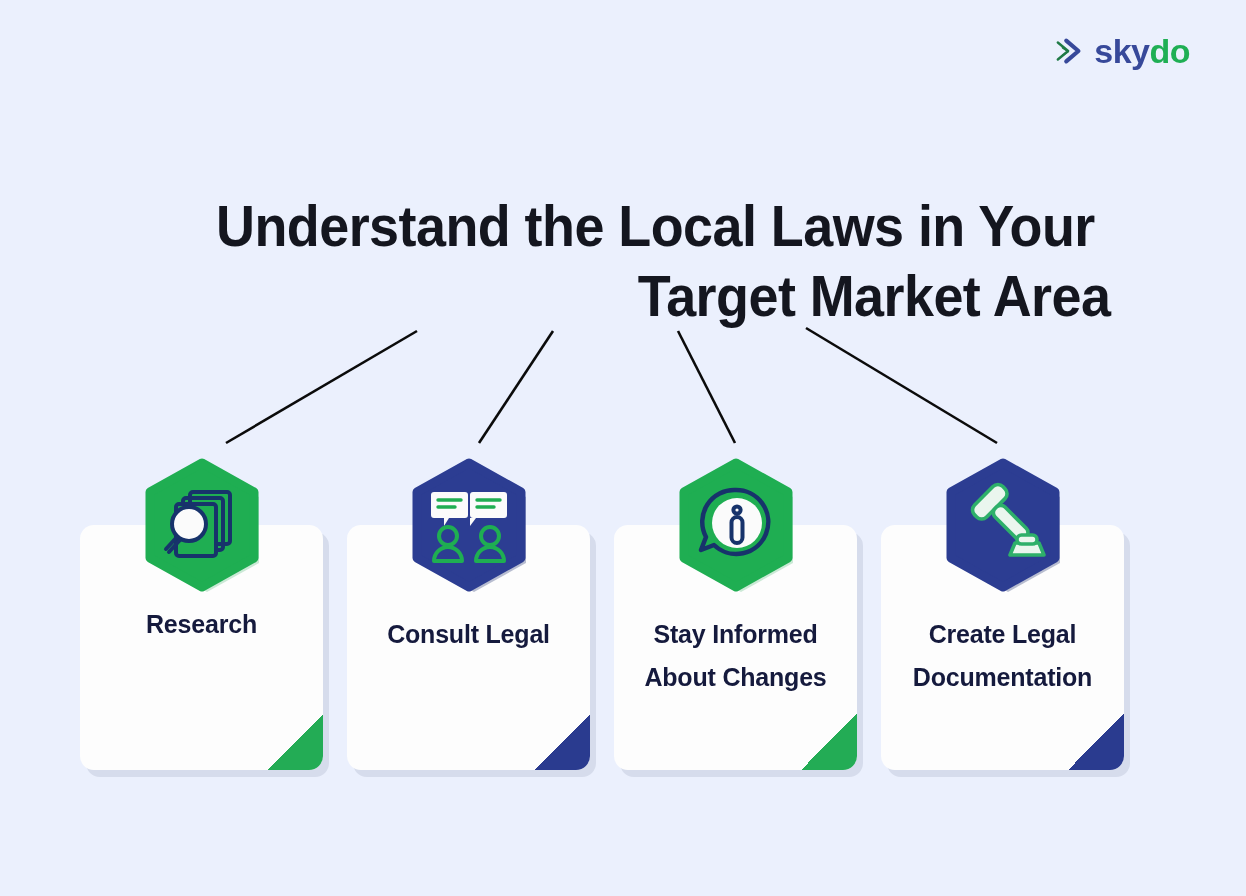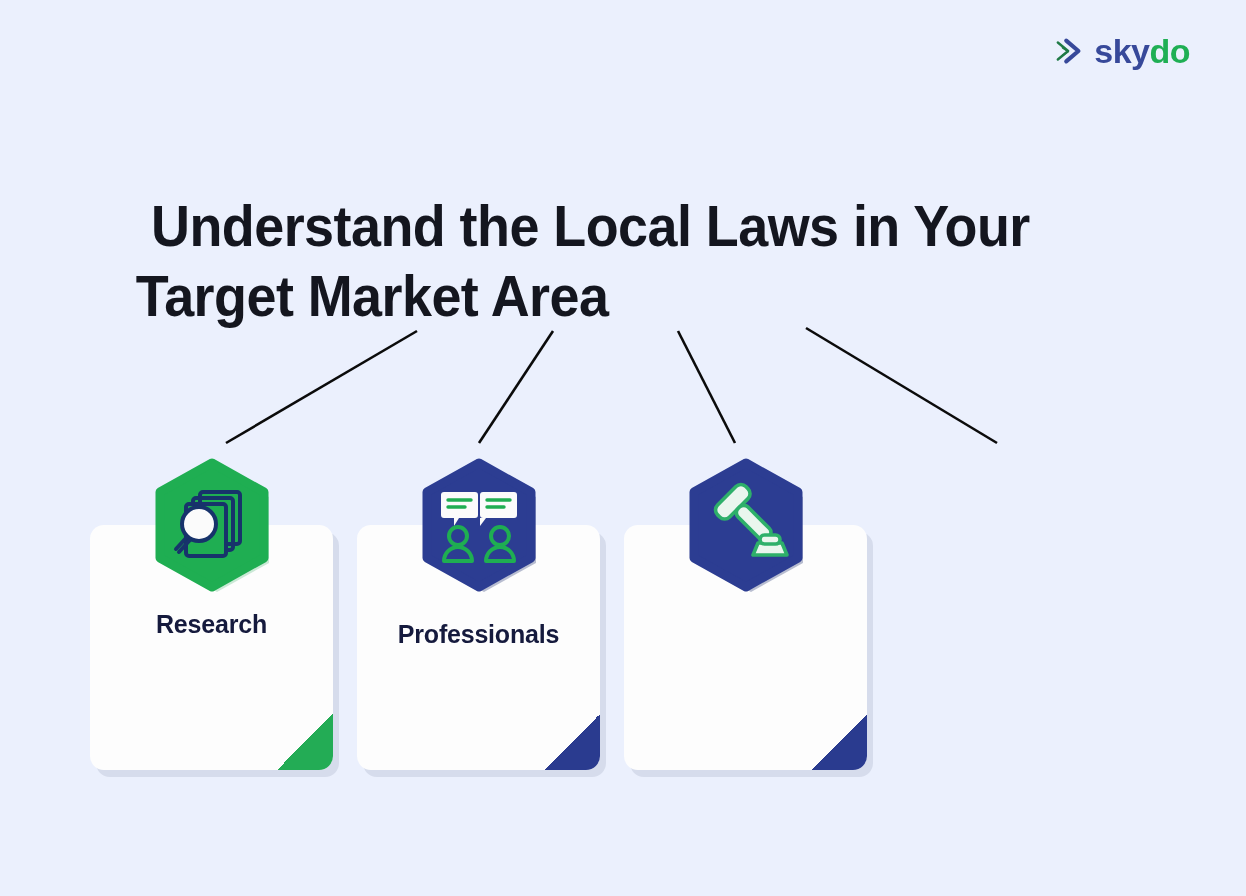--- a/index.html
+++ b/index.html
@@ -48,21 +48,21 @@
   .brand-word .w1 { color: #37499a; }
   .brand-word .w2 { color: #1faf54; }
 
   
   .headline {
     position: absolute;
     top: 152px;
     left: 50%;
     transform: translateX(-50%);
     width: 1010px;
-    text-align: left;
+    text-align: right;
     color: #14161f;
     font-size: 58px;
     line-height: 1.21;
     font-weight: 700;
     letter-spacing: -0.6px;
     font-family: "Liberation Sans", sans-serif;
     transform-origin: center top;
   }
   .headline span {
     display: inline-block;
@@ -73,21 +73,21 @@
   
   .connectors {
     position: absolute;
     inset: 0;
     pointer-events: none;
   }
 
   
   .cards {
     position: absolute;
-    left: 90px;
+    left: 80px;
     top: 525px;
     width: 1062px;
     display: flex;
     gap: 24px;
   }
   .card-slot {
     position: relative;
     width: 243px;
     height: 245px;
   }
@@ -209,39 +209,60 @@
           </g>
           <g fill="none" stroke="#1fae52" stroke-width="4" stroke-linecap="round" stroke-linejoin="round">
             <circle cx="39" cy="77" r="9"></circle>
             <path d="M25 102 a14 14 0 0 1 28 0 z"></path>
             <circle cx="81" cy="77" r="9"></circle>
             <path d="M67 102 a14 14 0 0 1 28 0 z"></path>
           </g>
         </svg>
       </div>
       <div class="card-label">
-        <div>Professionals</div>
-      </div>
-    </div>
-
+        <div>Consult Legal</div>
+      </div>
+    </div>
+
+    <div class="card-slot">
+      <div class="card">
+        <div class="card-corner green"></div>
+      </div>
+      <div class="hex">
+        <svg viewBox="0 0 120 132">
+          <path d="M60 4 L112 33 L112 99 L60 128 L8 99 L8 33 Z" fill="#1aa34c" transform="translate(5,5)" opacity="0.22"></path>
+          <path d="M60 4 L112 33 L112 99 L60 128 L8 99 L8 33 Z" fill="#1fae52" stroke="#1fae52" stroke-width="9" stroke-linejoin="round"></path>
+          <path d="M60 31 a32 32 0 1 1 -22 55 l-13 5 5 -13 a32 32 0 0 1 30 -47 z" fill="none" stroke="#17336b" stroke-width="4.5" stroke-linejoin="round"></path>
+          <circle cx="61" cy="64" r="25" fill="#fbfbfb"></circle>
+          <circle cx="61" cy="51" r="3.6" fill="none" stroke="#17336b" stroke-width="4"></circle>
+          <rect x="55.5" y="58" width="11" height="26" rx="5.5" fill="none" stroke="#17336b" stroke-width="4"></rect>
+        </svg>
+      </div>
+      <div class="card-label">
+        <div>Stay Informed</div>
+        <div>About Changes</div>
+      </div>
+    </div>
 
     <div class="card-slot">
       <div class="card">
         <div class="card-corner navy"></div>
       </div>
       <div class="hex">
         <svg viewBox="0 0 120 132">
           <path d="M60 4 L112 33 L112 99 L60 128 L8 99 L8 33 Z" fill="#1b2a6b" transform="translate(5,5)" opacity="0.30"></path>
           <path d="M60 4 L112 33 L112 99 L60 128 L8 99 L8 33 Z" fill="#2c3d92" stroke="#2c3d92" stroke-width="9" stroke-linejoin="round"></path>
           <g transform="rotate(-45 62 58)">
             <rect x="42" y="28" width="40" height="17" rx="7" fill="#eaf6ee" stroke="#2eb06a" stroke-width="3.6"></rect>
             <rect x="55" y="45" width="14" height="42" rx="6" fill="#eaf6ee" stroke="#2eb06a" stroke-width="3.6"></rect>
           </g>
           <path d="M67 96 h34 l-5 -12 h-24 z" fill="#eaf6ee" stroke="#2eb06a" stroke-width="3.6" stroke-linejoin="round"></path>
           <rect x="74" y="76" width="20" height="9" rx="4.5" fill="#eaf6ee" stroke="#2eb06a" stroke-width="3.6"></rect>
         </svg>
       </div>
       <div class="card-label">
+        <div>Create Legal</div>
+        <div>Documentation</div>
       </div>
     </div>
 
   </div>
 </div>
 
 </body></html>

